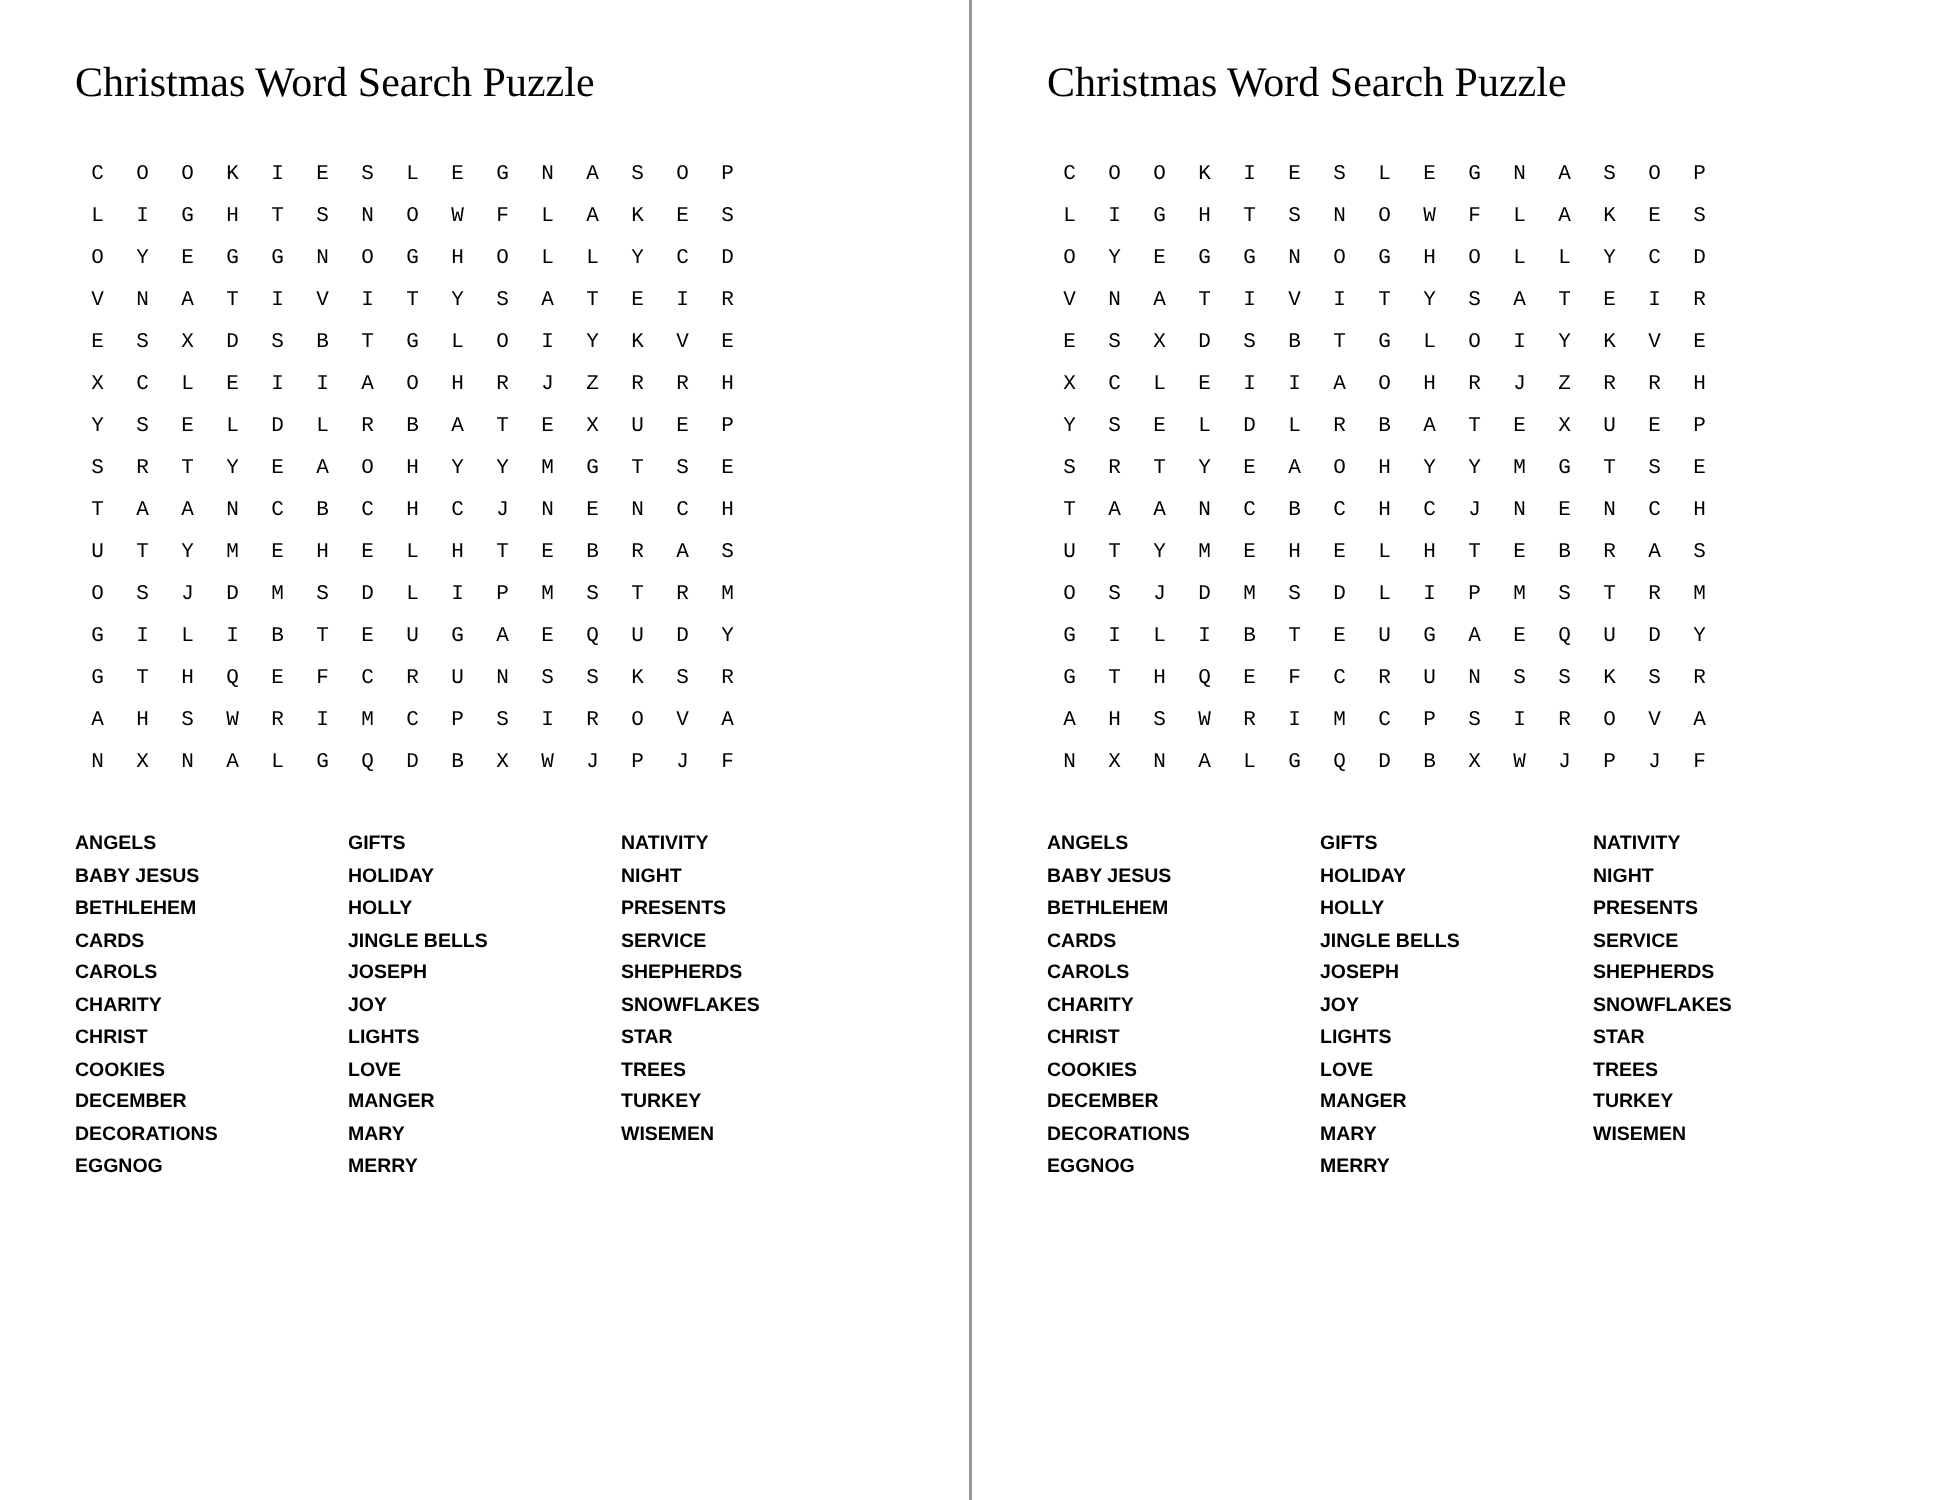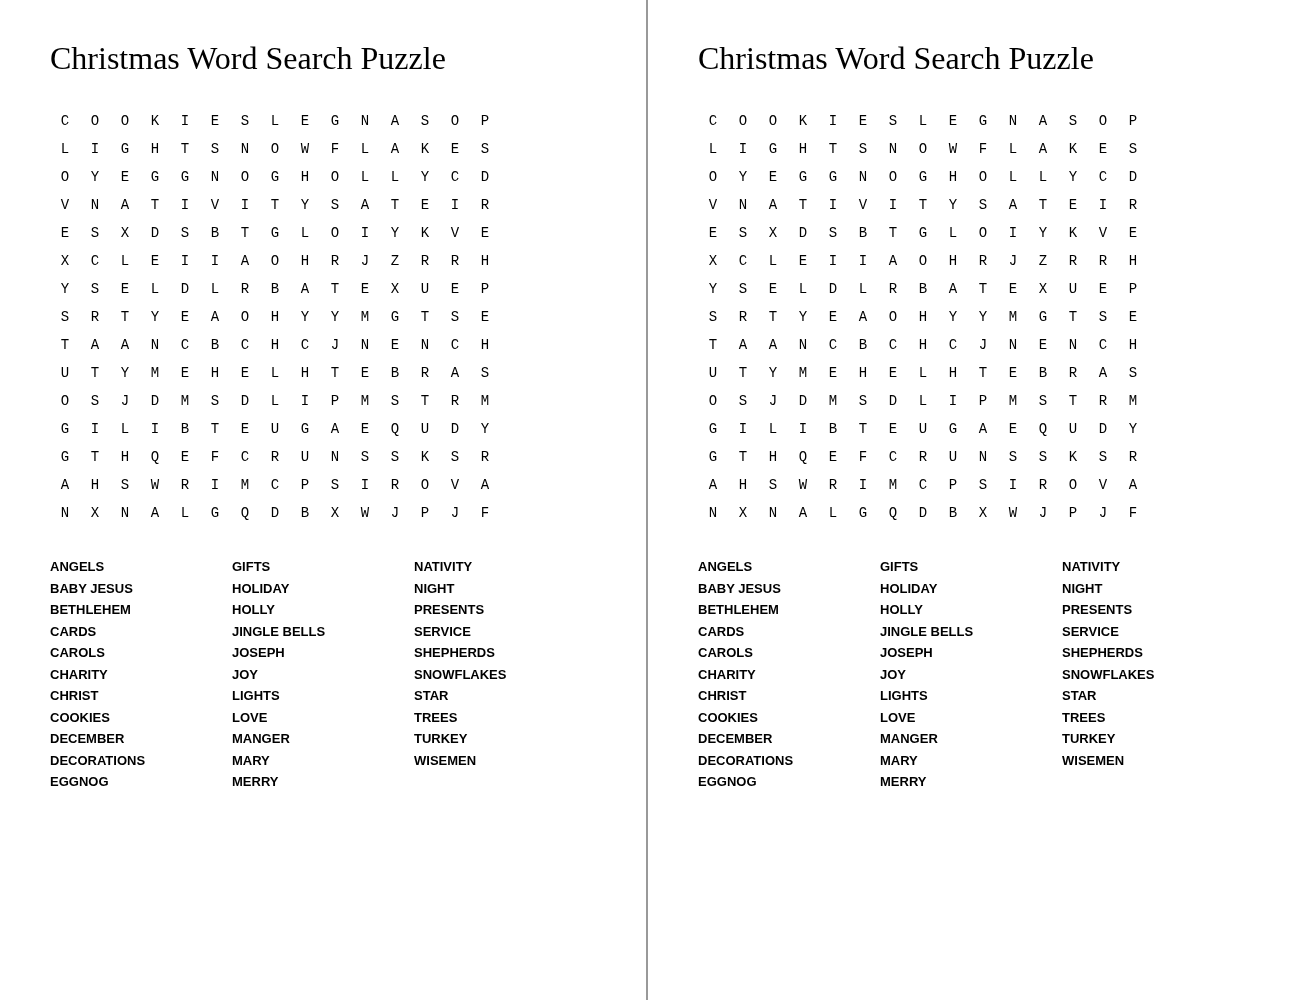--- a/index.html
+++ b/index.html
@@ -17,21 +17,21 @@
       display: flex;
       flex-direction: column;
       align-items: flex-start;
     }
     .divider {
       width: 2px;
       background: #999;
       min-height: 1000px;
     }
     .puzzle-title {
-      font-size: 32px;
+      font-size: 28px;
       font-weight: normal;
       margin-bottom: 30px;
       font-family: Georgia, serif;
     }
     .grid-container {
       margin-bottom: 30px;
     }
     .grid-row {
       display: flex;
       flex-direction: row;

